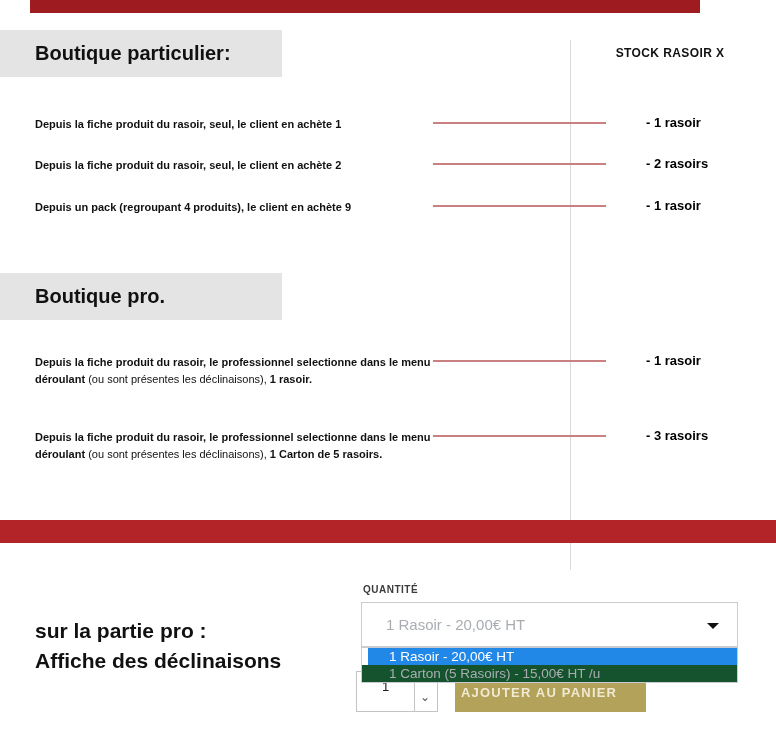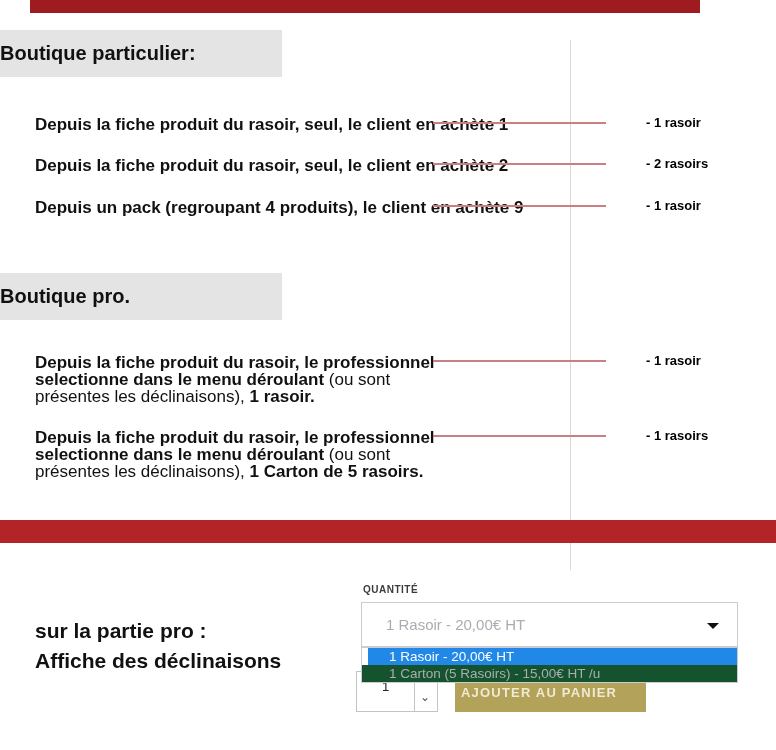--- a/index.html
+++ b/index.html
@@ -13,27 +13,27 @@
 
   
   #vline{left:570px;top:40px;width:1px;height:530px;background:#d9d9d9;}
 
   
   #stock-header{left:575px;top:46px;width:190px;text-align:center;
                 font-size:12px;font-weight:bold;letter-spacing:.4px;color:#111;}
 
   
   .section-box{left:0;width:282px;height:47px;background:#e4e4e4;}
-  .section-box .hd{line-height:47px;font-size:20px;font-weight:bold;color:#111;}
+  .section-box .hd{padding-left:35px;line-height:47px;font-size:20px;font-weight:bold;color:#111;}
   #box-particulier{top:30px;}
   #box-pro{top:273px;}
 
   
   .row{left:0;width:776px;}
-  .row .txt{position:absolute;left:35px;width:412px;font-size:17px;line-height:17px;color:#111;}
+  .row .txt{position:absolute;left:35px;width:412px;font-size:11px;line-height:17px;color:#111;}
   .row .txt .b{font-weight:bold;}
   .row .txt .r{font-weight:normal;}
   .connector{position:absolute;left:433px;width:173px;height:2px;background:#c98080;}
   .stock-val{position:absolute;left:646px;font-size:13px;font-weight:bold;white-space:nowrap;color:#000000;}
 
   #row-p1{top:116px;} #row-p2{top:157px;} #row-p3{top:199px;}
   .oneline .txt{white-space:nowrap;font-weight:bold;width:430px;}
   .oneline .connector{top:6px;} .oneline .stock-val{top:-1px;}
 
   #row-pro1{top:354px;} #row-pro2{top:429px;}
@@ -73,20 +73,21 @@
 </style>
 </head>
 <body>
 
 <div id="stage">
 
   <div id="top-bar" class="abs"></div>
 
   <div id="vline" class="abs"></div>
 
+  <div id="stock-header" class="abs">STOCK RASOIR X</div>
 
   <div id="box-particulier" class="abs section-box">
     <div class="hd">Boutique particulier:</div>
   </div>
 
   <div id="row-p1" class="abs row oneline">
     <div class="txt">Depuis la fiche produit du rasoir, seul, le client en achète 1</div>
     <div class="connector"></div>
     <div class="stock-val">- 1 rasoir</div>
   </div>
@@ -109,21 +110,21 @@
 
   <div id="row-pro1" class="abs row para">
     <div class="txt"><span class="b">Depuis la fiche produit du rasoir, le professionnel selectionne dans le menu déroulant </span><span class="r">(ou sont présentes les déclinaisons), </span><span class="b">1 rasoir.</span></div>
     <div class="connector"></div>
     <div class="stock-val">- 1 rasoir</div>
   </div>
 
   <div id="row-pro2" class="abs row para">
     <div class="txt"><span class="b">Depuis la fiche produit du rasoir, le professionnel selectionne dans le menu déroulant </span><span class="r">(ou sont présentes les déclinaisons), </span><span class="b">1 Carton de 5 rasoirs.</span></div>
     <div class="connector"></div>
-    <div class="stock-val">- 1 rasoirs</div>
+    <div class="stock-val">- 3 rasoirs</div>
   </div>
 
   <div id="red-band" class="abs"></div>
 
   <div id="caption" class="abs">
     <div>sur la partie pro :</div>
     <div>Affiche des déclinaisons</div>
   </div>
 
   <div id="qty-label" class="abs">QUANTITÉ</div>

